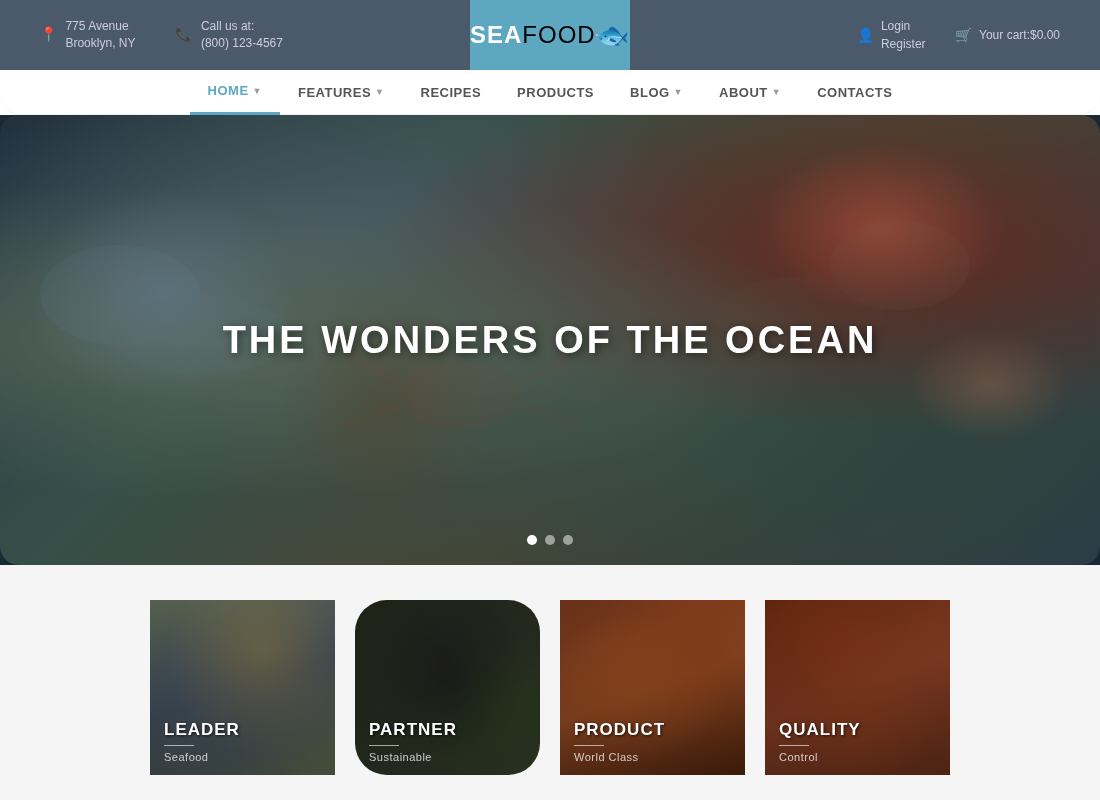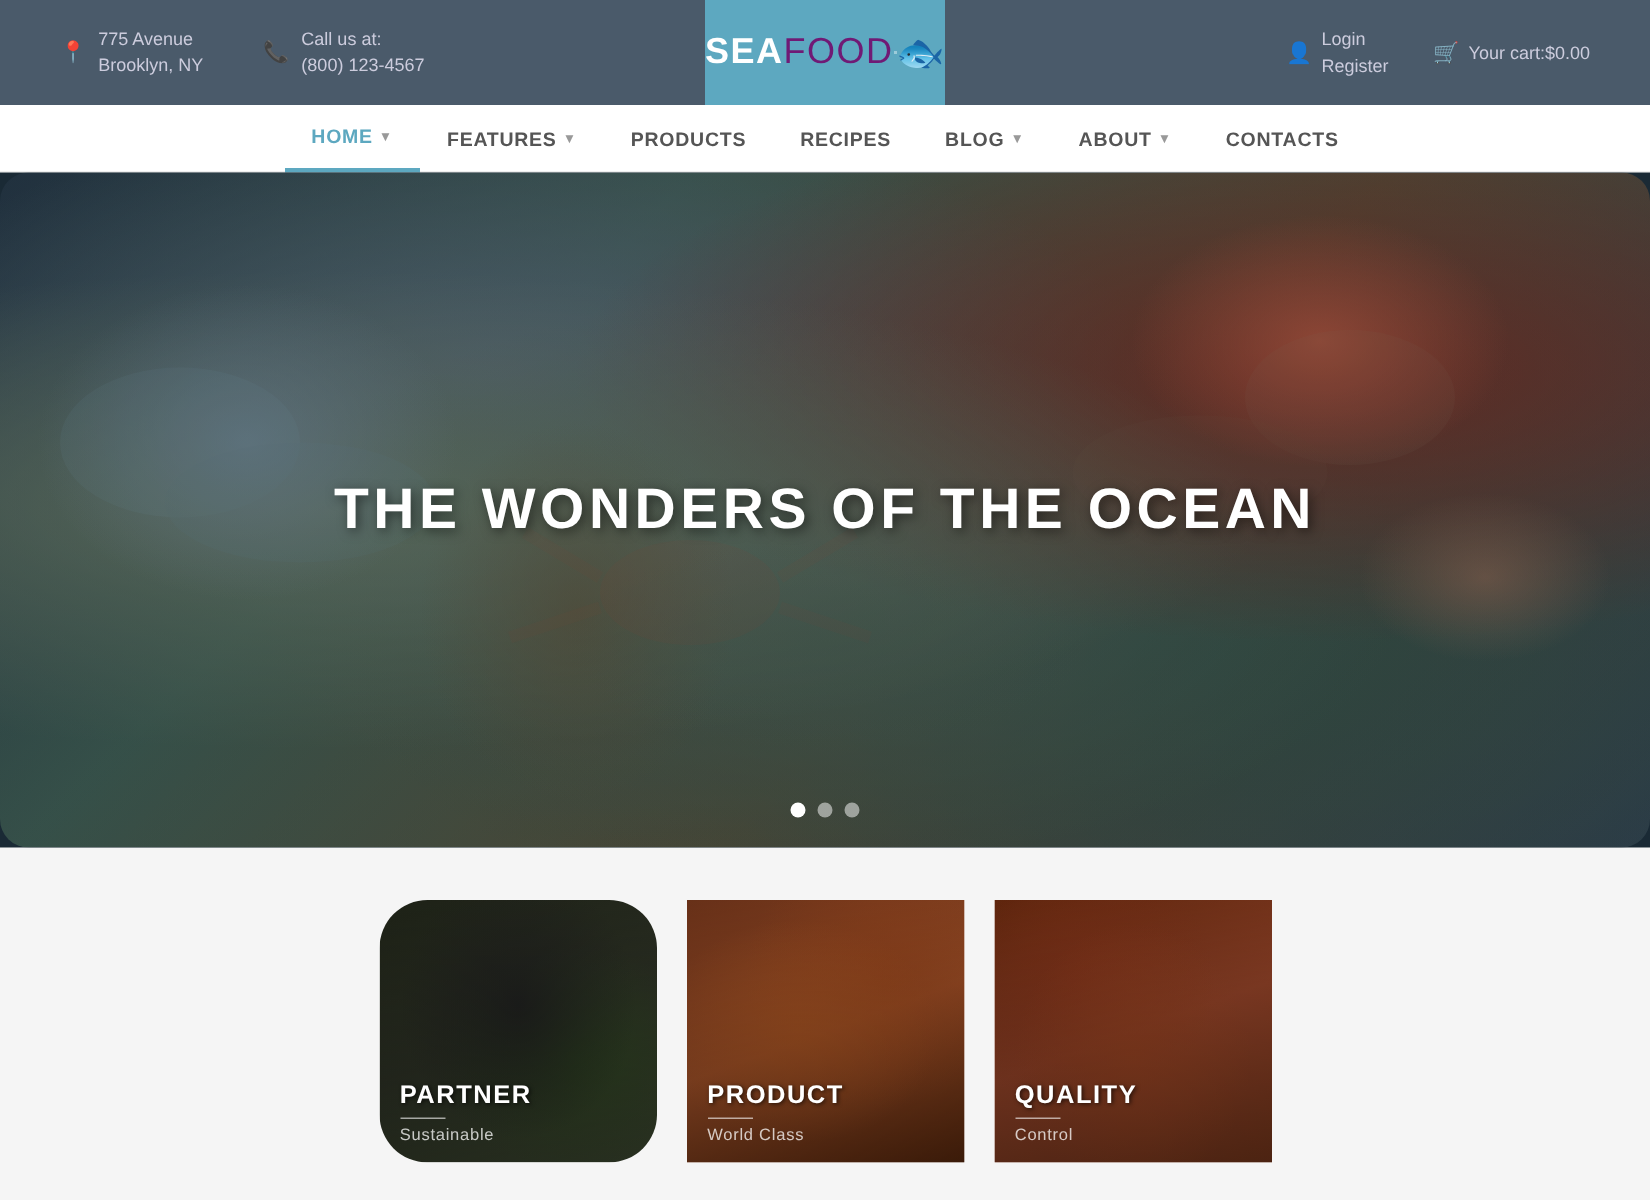--- a/index.html
+++ b/index.html
@@ -38,20 +38,21 @@
 
     
     .nav-bar {
       background: #fff;
       display: flex;
       align-items: center;
       justify-content: center;
       height: 45px;
       border-bottom: 1px solid #eee;
       gap: 0;
+      border-radius: 21px;
     }
     .nav-item {
       padding: 0 18px;
       height: 45px;
       display: flex;
       align-items: center;
       font-size: 13px;
       font-weight: 600;
       letter-spacing: 0.5px;
       color: #555;
@@ -237,21 +238,21 @@
     </div>
     <div class="top-bar-info">
       <span class="icon">📞</span>
       <span>Call us at:<br>(800) 123-4567</span>
     </div>
   </div>
 
   <div class="logo-center">
     <div style="display:flex; align-items:baseline; gap:0;">
       <span style="font-size:24px; font-weight:900; letter-spacing:1px; color:white;">SEA</span>
-      <span style="font-size:24px; font-weight:300; letter-spacing:1px; color:#701a75;">FOOD</span>
+      <span style="font-size:24px; font-weight:300; letter-spacing:1px; color:#000000;">FOOD</span>
     </div>
     <div style="width:80px; height:2px; background:rgba(255,255,255,0.4); margin:3px 0;"></div>
     <div style="font-size:26px; line-height:1;">🐟</div>
   </div>
 
   <div class="top-bar-right">
     <div class="top-bar-right-item">
       <span class="icon">👤</span>
       <div style="display:flex; flex-direction:column; line-height:1.5;">
         <span style="cursor:pointer;">Login</span>
@@ -271,24 +272,24 @@
 <div class="nav-bar">
   <div class="nav-item active">
     <span>HOME</span>
     <span class="nav-arrow">▼</span>
   </div>
   <div class="nav-item">
     <span>FEATURES</span>
     <span class="nav-arrow">▼</span>
   </div>
   <div class="nav-item">
+    <span>RECIPES</span>
+  </div>
+  <div class="nav-item">
     <span>PRODUCTS</span>
-  </div>
-  <div class="nav-item">
-    <span>RECIPES</span>
   </div>
   <div class="nav-item">
     <span>BLOG</span>
     <span class="nav-arrow">▼</span>
   </div>
   <div class="nav-item">
     <span>ABOUT</span>
     <span class="nav-arrow">▼</span>
   </div>
   <div class="nav-item">
@@ -318,20 +319,29 @@
   </div>
   <div class="hero-dots">
     <div class="hero-dot active"></div>
     <div class="hero-dot"></div>
     <div class="hero-dot"></div>
   </div>
 </div>
 
 <div class="cards-section">
   <div class="card">
+    <div class="card-bg card-bg-1">
+      <div class="card-overlay">
+        <div class="card-title">LEADER</div>
+        <div class="card-divider"></div>
+        <div class="card-subtitle">Seafood</div>
+      </div>
+    </div>
+  </div>
+  <div class="card">
     <div class="card-bg card-bg-2">
       <div class="card-overlay">
         <div class="card-title">PARTNER</div>
         <div class="card-divider"></div>
         <div class="card-subtitle">Sustainable</div>
       </div>
     </div>
   </div>
   <div class="card">
     <div class="card-bg card-bg-3">

